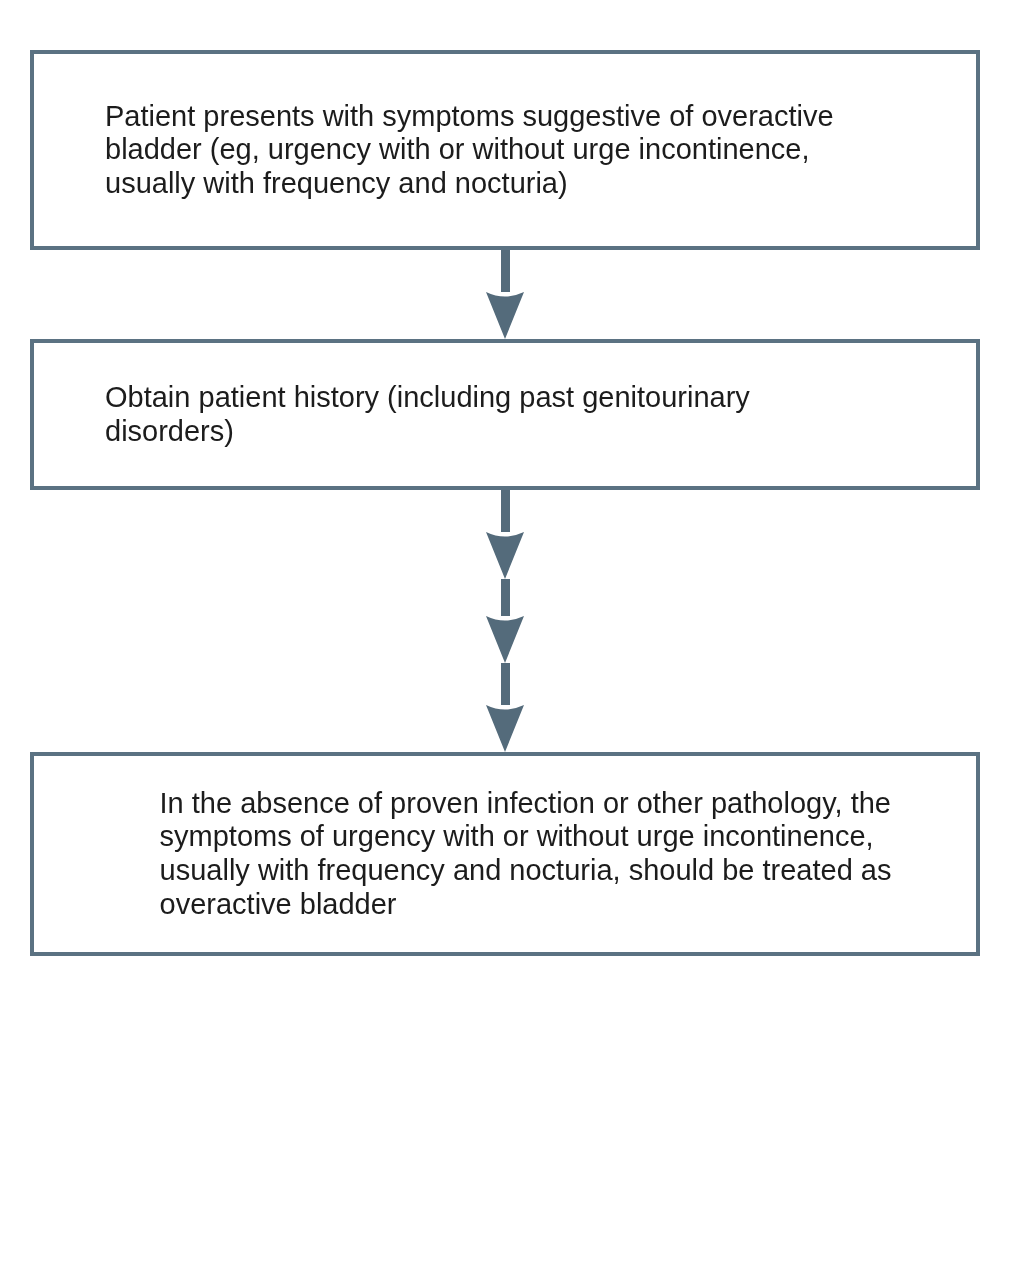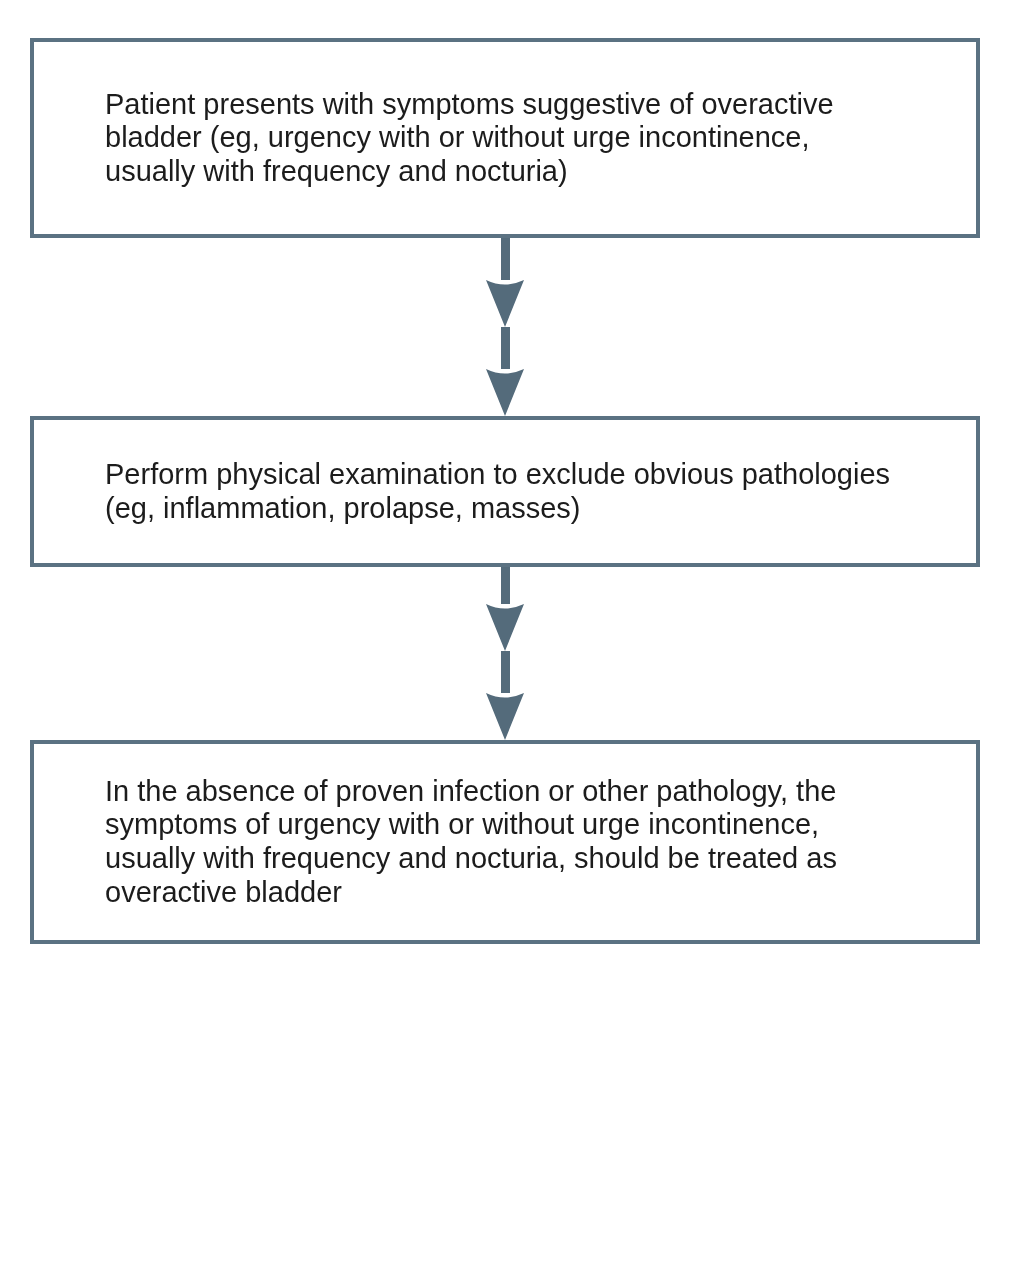--- a/index.html
+++ b/index.html
@@ -31,23 +31,23 @@
     padding-left: 71px;
     padding-right: 30px;
   }
   .box p {
     font-size: 29px;
     line-height: 1.16;
     color: var(--text-color);
     white-space: pre-line;
     letter-spacing: 0;
   }
-  .h-tall  { height: 200px; }
+  .h-tall  { height: 200px; margin-top: 12px; }
   .h-med   { height: 151px; }
-  .h-last  { height: 204px; }
+  .h-last  { height: 204px; justify-content: center; }
   .arrow {
     display: flex;
     flex-direction: column;
     align-items: center;
     width: 100%;
   }
   .g1, .g2, .g4 { height: 89px; }
   .g3 { height: 84px; }
   .arrow .stem {
     flex: 1 1 auto;
@@ -67,32 +67,32 @@
 usually with frequency and nocturia)</p>
   </div>
 
   <div class="arrow g1">
     <div class="stem"></div>
     <svg width="38" height="47" viewBox="0 0 38 47">
       <path d="M0 0 Q19 9 38 0 L19 47 Z" class="arrow-fill" fill="#546b7b"></path>
     </svg>
   </div>
 
+  <div class="box h-med">
+    <p>Obtain patient history (including past genitourinary
+disorders)</p>
+  </div>
 
   <div class="arrow g2">
     <div class="stem"></div>
     <svg width="38" height="47" viewBox="0 0 38 47">
       <path d="M0 0 Q19 9 38 0 L19 47 Z" class="arrow-fill" fill="#546b7b"></path>
     </svg>
   </div>
 
-  <div class="box h-med">
-    <p>Perform physical examination to exclude obvious pathologies
-(eg, inflammation, prolapse, masses)</p>
-  </div>
 
   <div class="arrow g3">
     <div class="stem"></div>
     <svg width="38" height="47" viewBox="0 0 38 47">
       <path d="M0 0 Q19 9 38 0 L19 47 Z" class="arrow-fill" fill="#546b7b"></path>
     </svg>
   </div>
 
 
   <div class="arrow g4">

